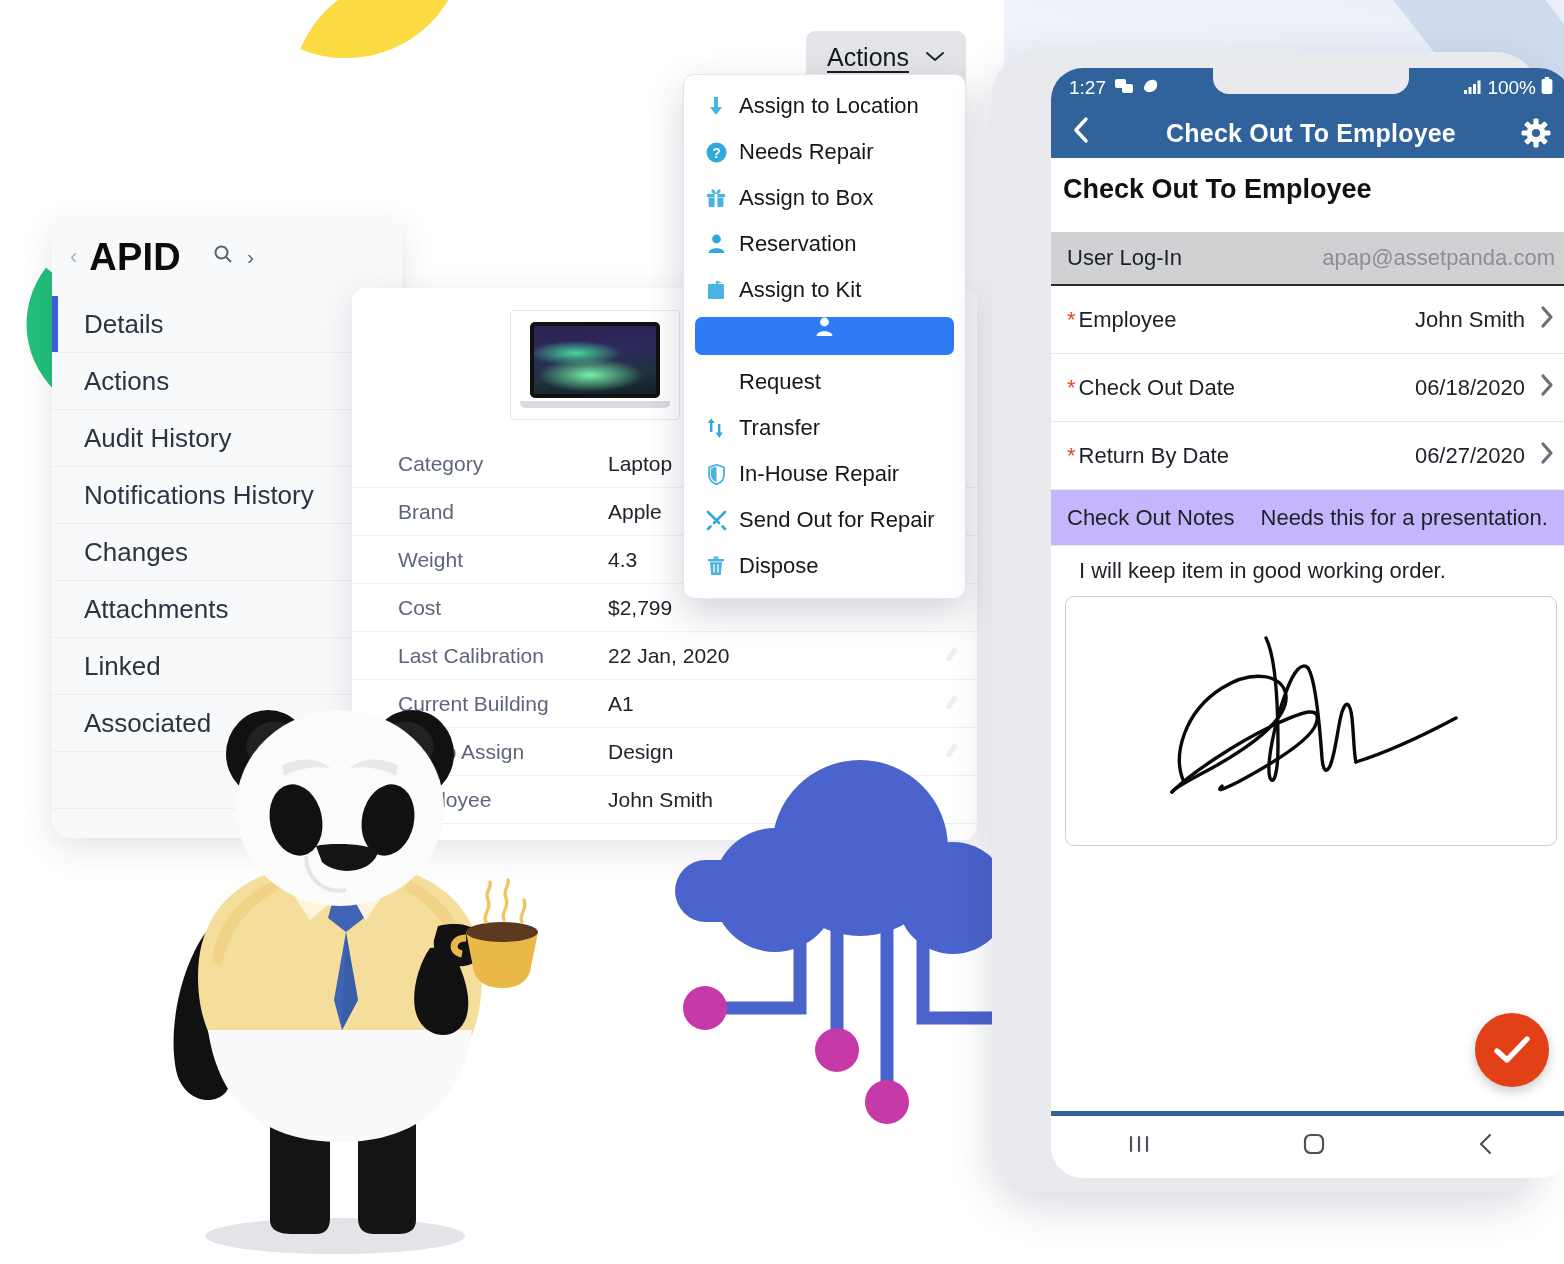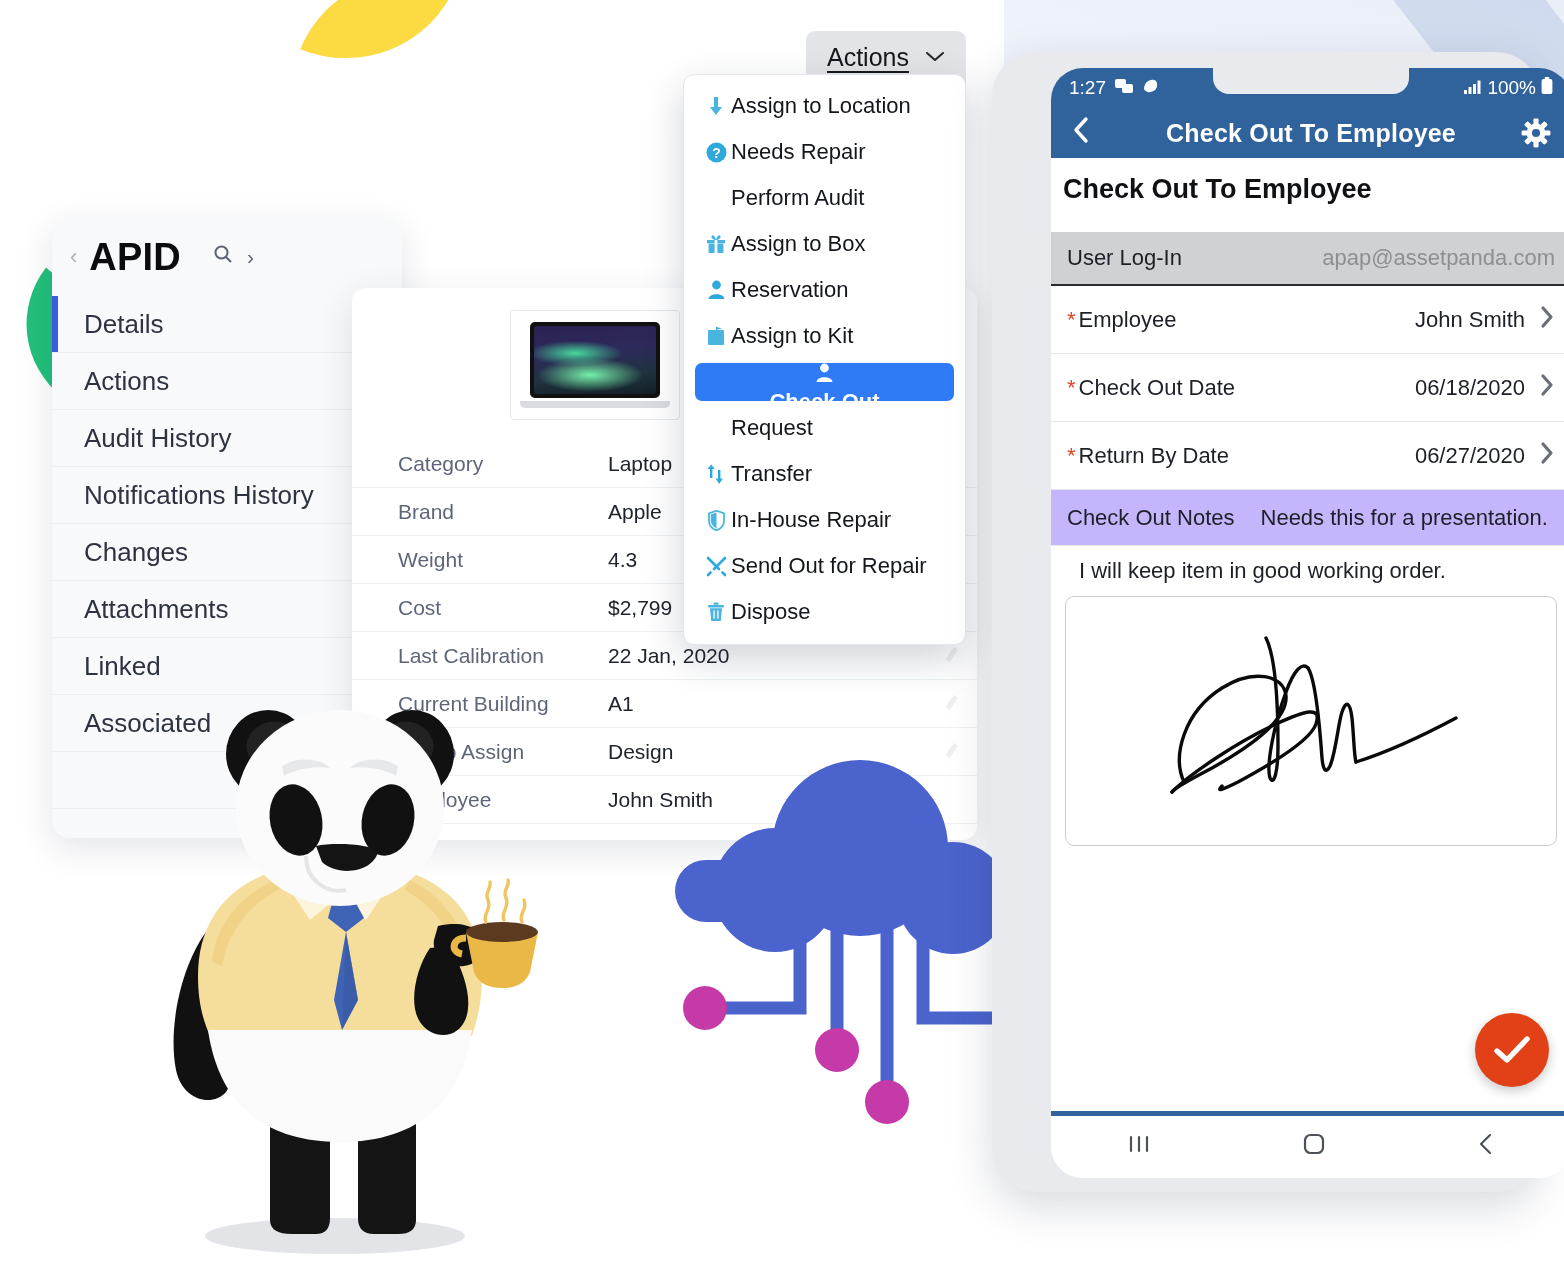--- a/index.html
+++ b/index.html
@@ -111,21 +111,21 @@
   #actions-btn .cv { font-size:19px; color:#24282f; }
 
   
   #actions-menu {
     position:absolute; left:683px; top:74px; width:283px;
     background:#fff; border:1px solid #e4e6ea; border-radius:11px;
     box-shadow: 0 14px 38px rgba(30,40,70,.20);
     padding:12px 11px 13px 11px;
   }
   .mi {
-    display:flex; align-items:center; gap:4px;
+    display:flex; align-items:center; gap:12px;
     height:38px; padding:0 10px; border-radius:7px;
     font-size:22px; color:#14171c; white-space:nowrap;
   }
   .mi + .mi { margin-top:8px; }
   .mi .ico { width:22px; display:flex; justify-content:center; color:#4ab4e0; flex:0 0 22px; }
   .mi.noicon .ico { visibility:hidden; }
   .mi.selected { background:#2f7bf6; color:#fff; font-weight:600;flex-direction:column; }
   .mi.selected .ico { color:#fff; }
 
   
@@ -374,24 +374,20 @@
     </div>
     <div class="mi">
       <span class="ico">
         <svg width="21" height="21" viewBox="0 0 21 21">
             <circle cx="10.5" cy="10.5" r="10" fill="#2fa8dc"></circle>
             <text x="10.5" y="15.6" font-size="14" font-weight="700" fill="#fff" text-anchor="middle" font-family="Liberation Sans, sans-serif">?</text>
           </svg>
       </span>
       <span>Needs Repair</span>
     </div>
-    <div class="mi noicon">
-      <span class="ico"></span>
-      <span>Perform Audit</span>
-    </div>
     <div class="mi">
       <span class="ico">
         <svg width="20" height="20" viewBox="0 0 20 20" fill="#4ab4e0">
           <rect x="1" y="6" width="18" height="3.2"></rect>
             <rect x="2.6" y="9.6" width="14.8" height="9.4"></rect>
           <rect x="8.6" y="6" width="2.8" height="13" fill="#fff"></rect>
           <path d="M10 6 C6 6 4 2 6.4 1.4 C8.2 1 9.4 3.6 10 6 Z"></path>
           <path d="M10 6 C14 6 16 2 13.6 1.4 C11.8 1 10.6 3.6 10 6 Z"></path>
         </svg>
       </span>

